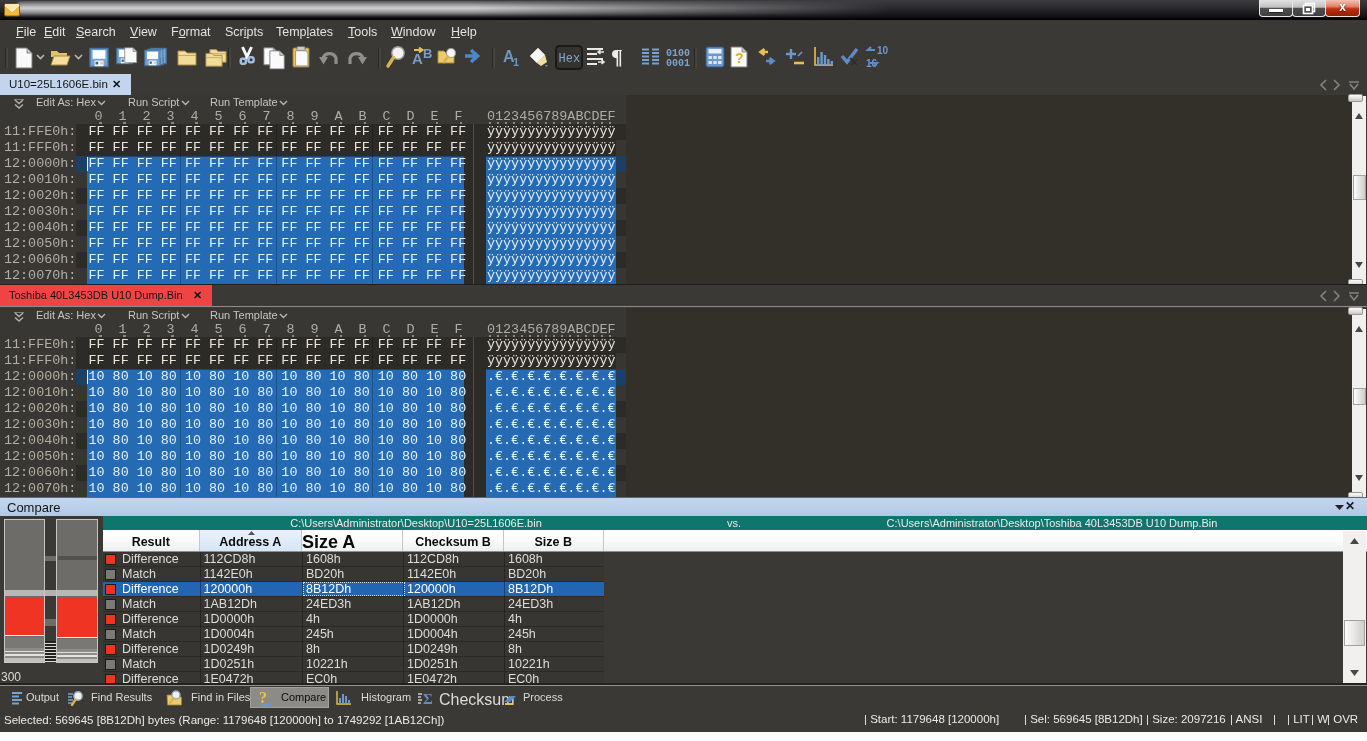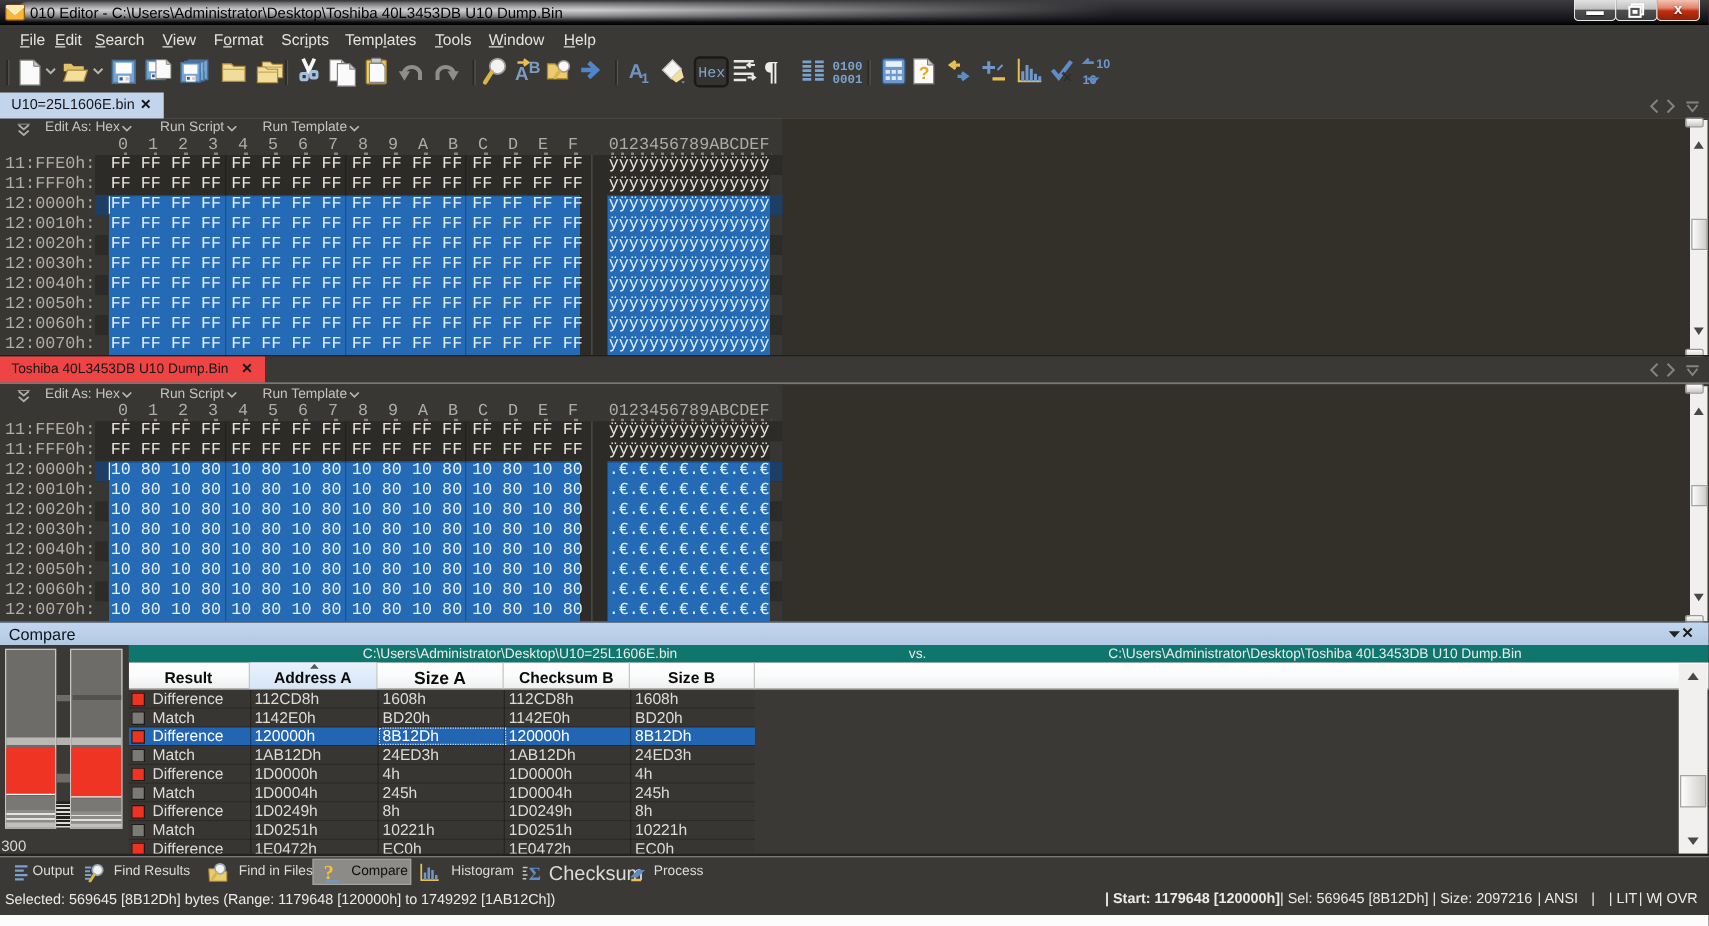--- a/index.html
+++ b/index.html
@@ -9,21 +9,20 @@
 .ui { font-size:12.5px; color:#e4e2de; }
 </style></head><body>
 
 <div class="abs" style="left:0;top:0;width:1367px;height:20px;background:linear-gradient(180deg,#3d3d40 0%,#2e2e31 30%,#1e1e22 60%,#101014 85%,#000 100%);">
   <div class="abs" style="left:14px;top:1px;width:880px;height:17px;background:linear-gradient(90deg,rgba(255,255,255,0.78) 0%,rgba(255,255,255,0.78) 52%,rgba(255,255,255,0.40) 75%,rgba(255,255,255,0) 100%);-webkit-mask-image:linear-gradient(180deg,rgba(0,0,0,0.38) 0%,#000 42%,rgba(0,0,0,0.62) 70%,transparent 100%);filter:blur(2.5px);border-radius:8px;"></div>
   <svg class="abs" style="left:4px;top:3px" width="16" height="14" viewBox="0 0 16 14">
     <rect x="0.5" y="1" width="15" height="12" rx="1.5" fill="#f6b73c" stroke="#8a5a10" stroke-width="1"></rect>
     <path d="M1 2 L8 8 L15 2" fill="none" stroke="#fff" stroke-width="1.4"></path>
     <path d="M1 2 L8 8 L15 2 L15 1 L1 1 Z" fill="#fde9b0"></path>
   </svg>
-  <div class="abs" style="left:24px;top:3px;font-size:12px;color:#000;">010 Editor - C:\Users\Administrator\Desktop\Toshiba 40L3453DB U10 Dump.Bin</div>
   <div class="abs" style="left:1259px;top:0;width:101px;height:18px;">
     <div class="abs" style="left:0;top:0;width:34px;height:17px;border:1px solid #e8e8e8;border-top:none;border-radius:0 0 4px 4px;background:linear-gradient(180deg,#e2e2e2 0%,#c0c0c0 45%,#4e4e4e 52%,#3e3e3e 100%);">
       <div class="abs" style="left:9px;top:9px;width:14px;height:3px;background:#fff;box-shadow:0 1px 1px rgba(0,0,0,0.5);"></div>
       </div>
     <div class="abs" style="left:33px;top:0;width:34px;height:17px;border:1px solid #e8e8e8;border-top:none;border-radius:0 0 4px 4px;background:linear-gradient(180deg,#e2e2e2 0%,#c0c0c0 45%,#4e4e4e 52%,#3e3e3e 100%);">
       <svg class="abs" style="left:9px;top:2px" width="14" height="13" viewBox="0 0 14 13">
           <rect x="3.5" y="1.5" width="9" height="8" fill="none" stroke="#fff" stroke-width="1.6"></rect>
           <rect x="1.5" y="3.5" width="9" height="8" fill="#555" stroke="#fff" stroke-width="1.6"></rect>
           <rect x="4" y="6" width="4" height="3" fill="#fff"></rect>
         </svg>
@@ -422,21 +421,21 @@
 <div class="abs" style="left:0;top:516px;width:1367px;height:167px;background:#3b3935;"></div>
 <div class="abs" style="left:0px;top:516px;width:1367px;height:14px;background:#0f766e;color:#eceae6;font-size:11px;">
   <div class="abs" style="left:186px;top:1px;width:460px;text-align:center;">C:\Users\Administrator\Desktop\U10=25L1606E.bin</div>
   <div class="abs" style="left:727px;top:1px;">vs.</div>
   <div class="abs" style="left:722px;top:1px;width:660px;text-align:center;">C:\Users\Administrator\Desktop\Toshiba 40L3453DB U10 Dump.Bin</div>
 </div>
 
 <div class="abs" style="left:103px;top:530px;width:1264px;height:22px;background:linear-gradient(180deg,#ffffff 0%,#fbfbfb 50%,#eceef0 100%);border-bottom:1px solid #8e8e8e;"></div>
 <div class="abs" style="left:103px;top:530px;width:96.5px;height:21px;border-right:1px solid #c6c6c6;color:#0a0a0a;font-size:12.5px;font-weight:bold;text-align:center;line-height:24px;">Result</div>
 <div class="abs" style="left:199.5px;top:530px;width:102.5px;height:21px;background:linear-gradient(180deg,#e8f2fc,#d6e6f6);border-right:1px solid #c6c6c6;color:#0a0a0a;font-size:12.5px;font-weight:bold;text-align:center;line-height:24px;">Address A</div>
-<div class="abs" style="left:302px;top:530px;width:101px;height:21px;border-right:1px solid #c6c6c6;color:#0a0a0a;font-size:14px;font-weight:bold;text-align:center;line-height:24px;">Size A</div>
+<div class="abs" style="left:302px;top:530px;width:101px;height:21px;border-right:1px solid #c6c6c6;color:#0a0a0a;font-size:18px;font-weight:bold;text-align:left;line-height:24px;">Size A</div>
 <div class="abs" style="left:403px;top:530px;width:101px;height:21px;border-right:1px solid #c6c6c6;color:#0a0a0a;font-size:12.5px;font-weight:bold;text-align:center;line-height:24px;">Checksum B</div>
 <div class="abs" style="left:504px;top:530px;width:99.5px;height:21px;border-right:1px solid #c6c6c6;color:#0a0a0a;font-size:12.5px;font-weight:bold;text-align:center;line-height:24px;">Size B</div>
 <svg class="abs" style="left:247px;top:531px" width="9" height="5" viewBox="0 0 9 5">
     <path d="M4.5 0 L8 4 H1 Z" fill="#555"></path>
   </svg>
 <div class="abs" style="left:103px;top:552px;width:500.5px;height:131px;background:#3a3834;overflow:hidden;">
 <div class="abs" style="left:0;top:0px;width:500.5px;height:15px;background:#383633;border-bottom:1px solid #2b2a27;">
 <div class="abs" style="left:1.5px;top:1.5px;width:11px;height:11px;background:#ef3323;border:1px solid #1c1b19;"></div>
 <span class="abs" style="left:19px;top:0px;color:#dedcd8;font-size:12.5px;line-height:15px;">Difference</span>
 <span class="abs" style="left:100.5px;top:0px;color:#dedcd8;font-size:12.5px;line-height:15px;">112CD8h</span>
@@ -600,21 +599,21 @@
       <g>
         <path d="M2 12 L8 6 H14 L8 12 Z" fill="#5e8cc8"></path>
         <path d="M3 14 h8" stroke="#e8c050" stroke-width="2"></path>
       </g>
     </svg>
 <div class="abs" style="left:523px;top:5px;font-size:11px;color:#dddbd7;">Process</div>
 </div>
 
 <div class="abs" style="left:0;top:710px;width:1367px;height:21.5px;background:#3b3935;color:#eceae6;font-size:11.5px;">
 <span class="abs" style="left:4px;top:4px;">Selected: 569645 [8B12Dh] bytes (Range: 1179648 [120000h] to 1749292 [1AB12Ch])</span>
-<span class="abs" style="left:884px;top:3px;font-weight:bold;">| Start: 1179648 [120000h]</span>
+<span class="abs" style="left:864px;top:3px;">| Start: 1179648 [120000h]</span>
 <span class="abs" style="left:1024px;top:3px;">| Sel: 569645 [8B12Dh]</span>
 <span class="abs" style="left:1146px;top:3px;">| Size: 2097216</span>
 <span class="abs" style="left:1230px;top:3px;">| ANSI</span>
 <span class="abs" style="left:1273px;top:3px;">|</span>
 <span class="abs" style="left:1287px;top:3px;">| LIT</span>
 <span class="abs" style="left:1311px;top:3px;">| W</span>
 <span class="abs" style="left:1327px;top:3px;">| OVR</span>
 </div>
 <div class="abs" style="left:0;top:731.5px;width:1367px;height:9.5px;background:#fcfcfc;"></div>
 

